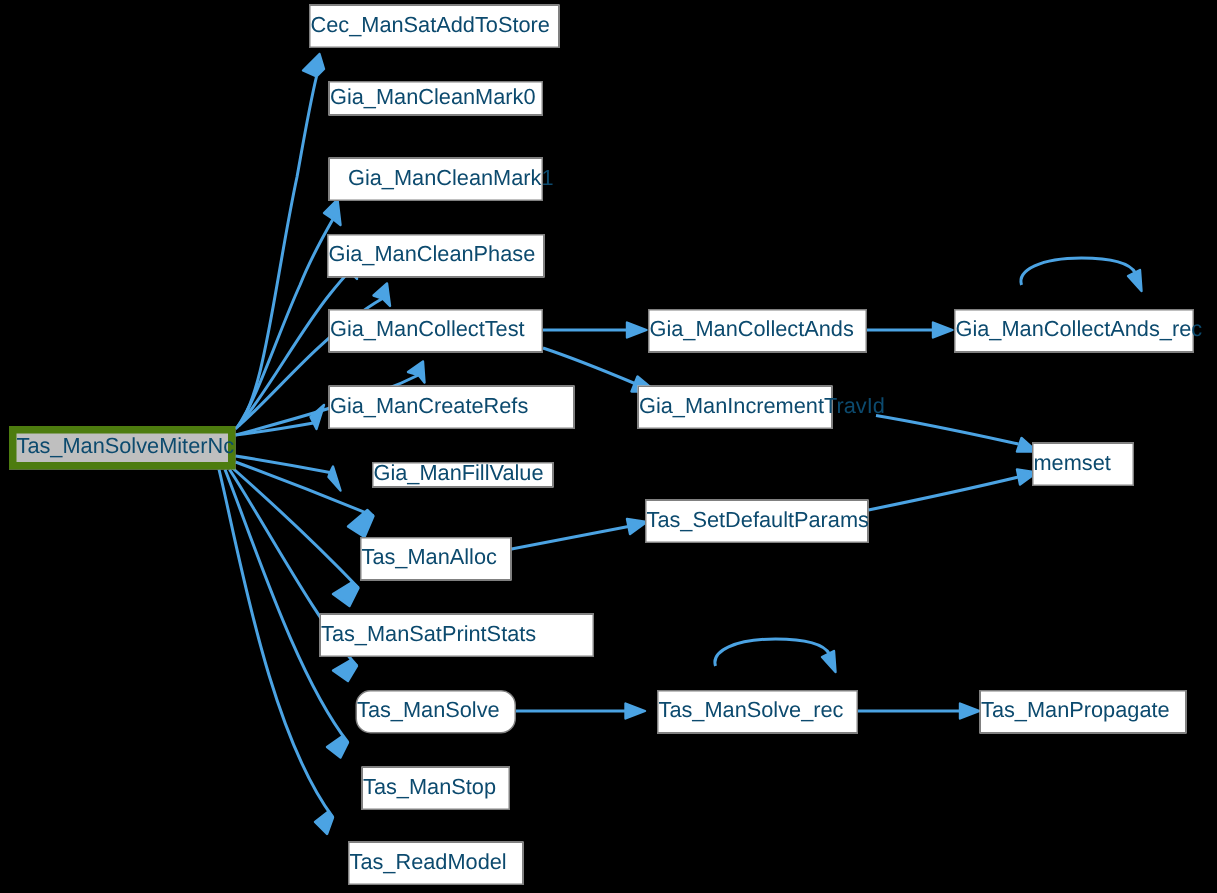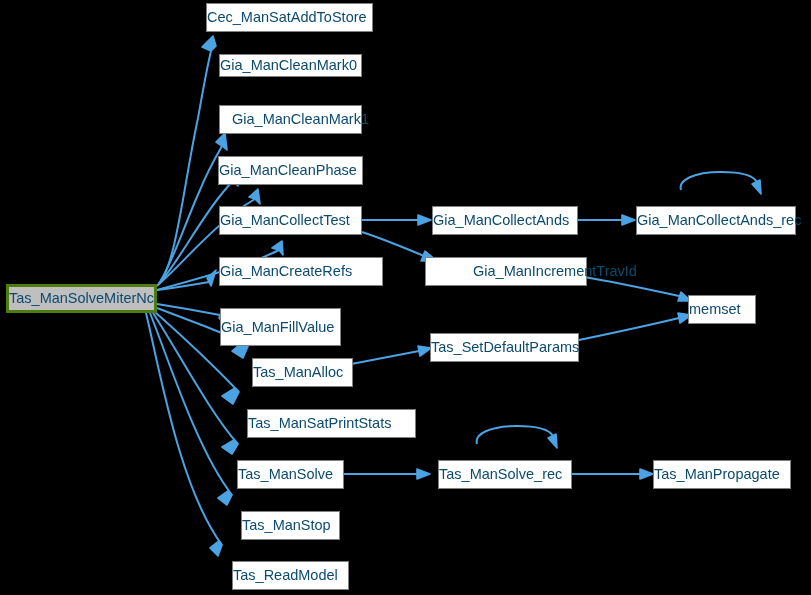--- a/index.html
+++ b/index.html
@@ -31,21 +31,21 @@
     border: 1px solid #808080;
     color: #0c4a6e;
     font-size: 14.5px;
     line-height: 1;
     white-space: nowrap;
     letter-spacing: 0px;
     z-index: 5;
   }
   .node.current {
     background: #bfbfbf;
-    border: 3px solid #4d7c0f;
+    border: 5px solid #4d7c0f;
   }
   .node-label {
     display: block;
     pointer-events: none;
   }
 </style>
 </head>
 <body>
 
 <div id="graph-canvas">
@@ -154,42 +154,42 @@
       </div>
       <div class="node" style="left: 218px; top: 156px; width: 145px; height: 29px;">
         <span class="node-label">Gia_ManCleanPhase</span>
       </div>
       <div class="node" style="left: 219px; top: 206px; width: 143px; height: 29px;">
         <span class="node-label">Gia_ManCollectTest</span>
       </div>
       <div class="node" style="left: 219px; top: 257px; width: 164px; height: 29px;">
         <span class="node-label">Gia_ManCreateRefs</span>
       </div>
-      <div class="node" style="left: 220px; top: 308px; width: 121px; height: 38px;">
+      <div class="node" style="left: 248px; top: 308px; width: 121px; height: 17px;">
         <span class="node-label">Gia_ManFillValue</span>
       </div>
-      <div class="node" style="left: 252px; top: 358px; width: 101px; height: 29px;">
+      <div class="node" style="left: 240px; top: 358px; width: 101px; height: 29px;">
         <span class="node-label">Tas_ManAlloc</span>
       </div>
-      <div class="node" style="left: 213px; top: 409px; width: 169px; height: 29px; margin-left: 34px;">
+      <div class="node" style="left: 213px; top: 409px; width: 183px; height: 29px;">
         <span class="node-label">Tas_ManSatPrintStats</span>
       </div>
-      <div class="node" style="left: 237px; top: 460px; width: 107px; height: 29px;">
+      <div class="node" style="left: 237px; top: 460px; width: 107px; height: 29px; border-radius: 10px;">
         <span class="node-label">Tas_ManSolve</span>
       </div>
       <div class="node" style="left: 241px; top: 511px; width: 99px; height: 29px;">
         <span class="node-label">Tas_ManStop</span>
       </div>
       <div class="node" style="left: 232px; top: 561px; width: 117px; height: 29px;">
         <span class="node-label">Tas_ReadModel</span>
       </div>
       <div class="node" style="left: 432px; top: 206px; width: 146px; height: 29px;">
         <span class="node-label">Gia_ManCollectAnds</span>
       </div>
-      <div class="node" style="left: 425px; top: 257px; width: 162px; height: 29px; padding-left: 47px;">
+      <div class="node" style="left: 425px; top: 257px; width: 130px; height: 29px;">
         <span class="node-label">Gia_ManIncrementTravId</span>
       </div>
       <div class="node" style="left: 430px; top: 333px; width: 149px; height: 29px;">
         <span class="node-label">Tas_SetDefaultParams</span>
       </div>
       <div class="node" style="left: 636px; top: 206px; width: 160px; height: 29px;">
         <span class="node-label">Gia_ManCollectAnds_rec</span>
       </div>
       <div class="node" style="left: 688px; top: 295px; width: 68px; height: 29px;">
         <span class="node-label">memset</span>

